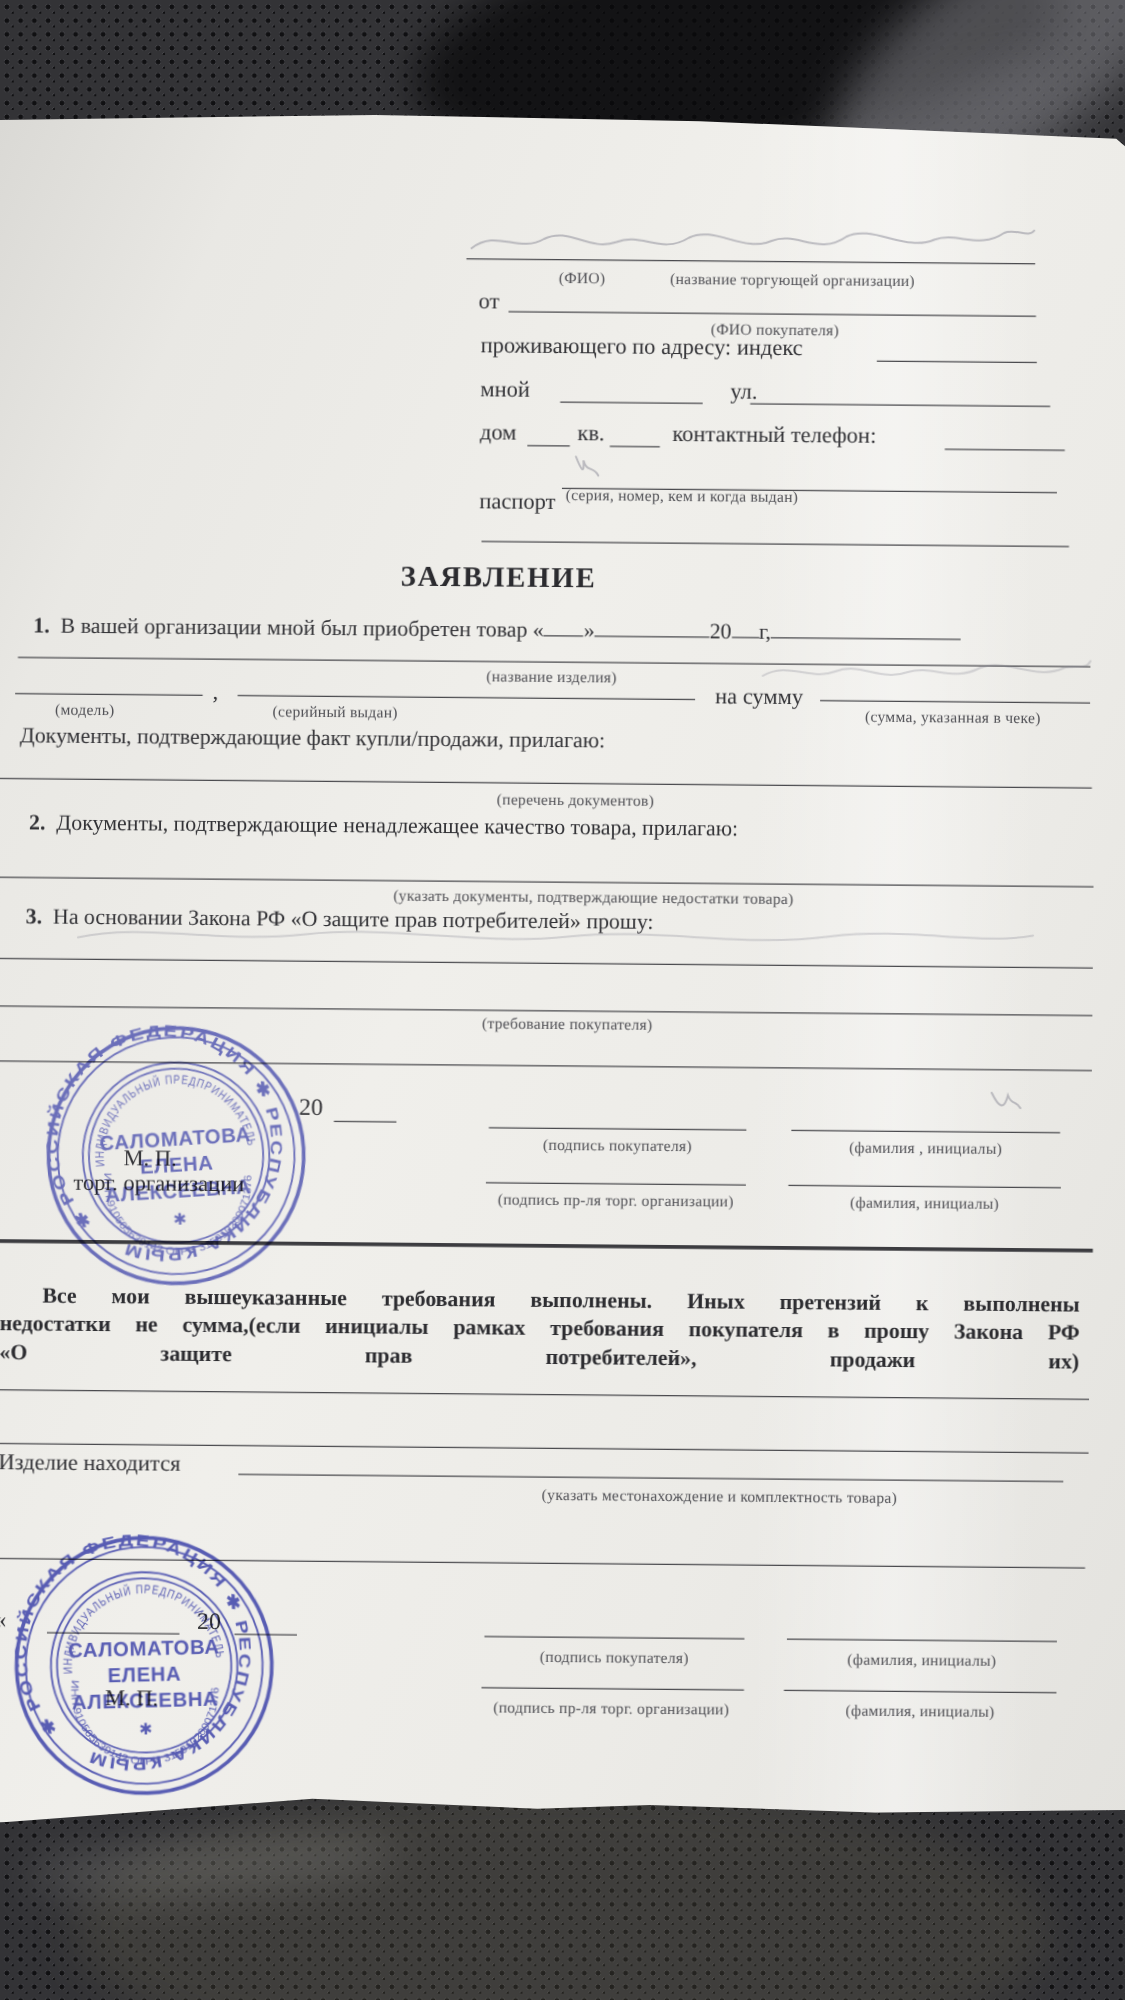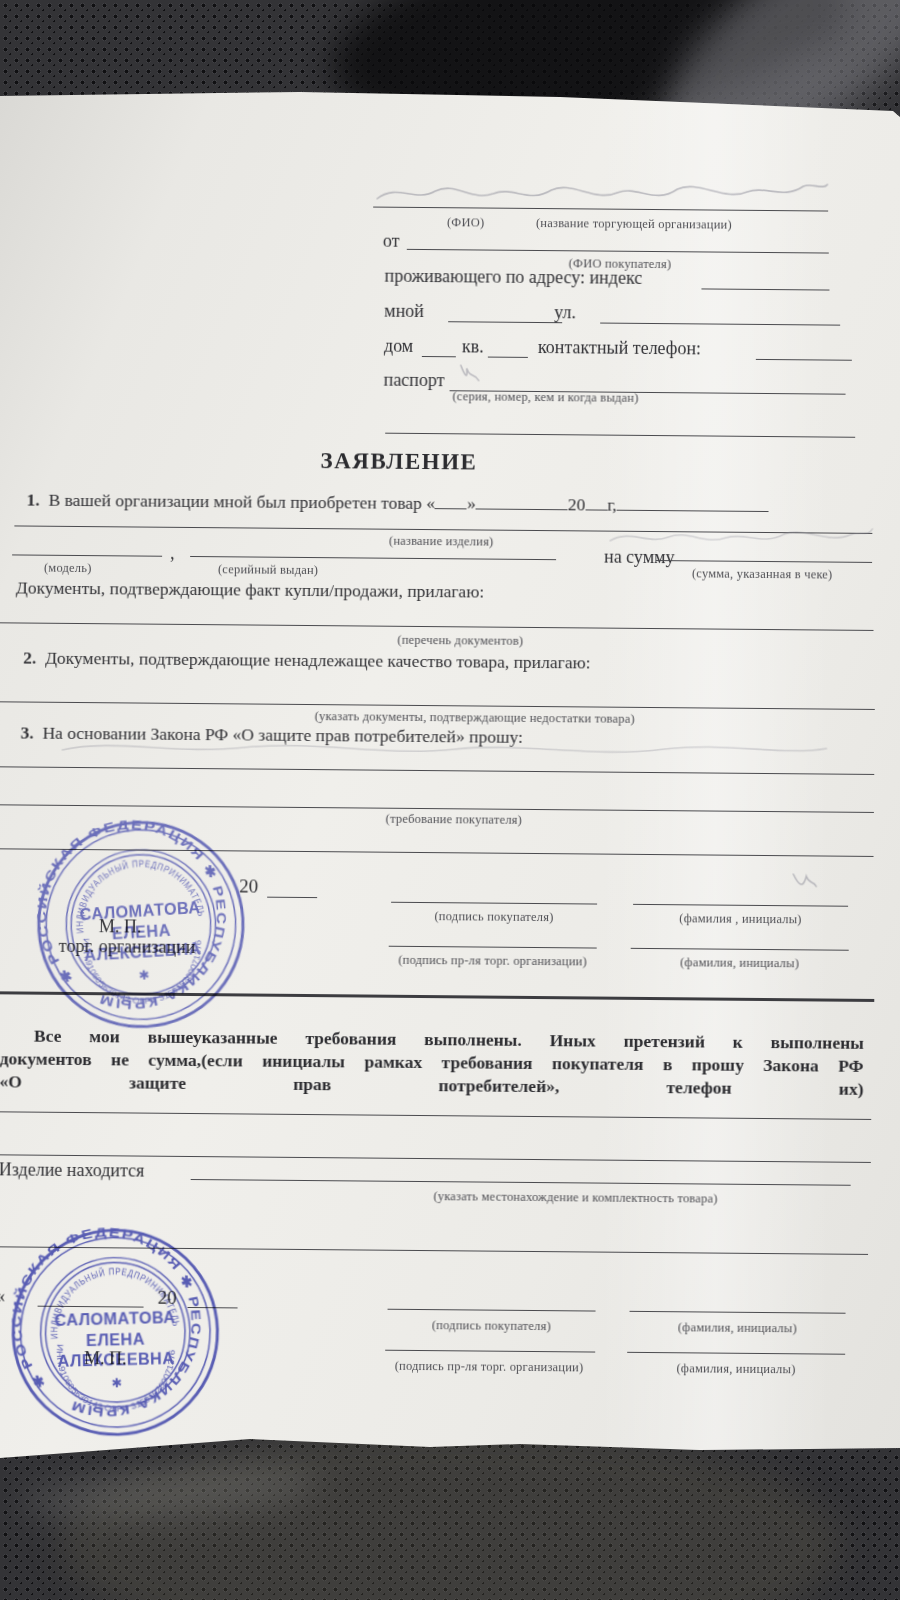--- a/index.html
+++ b/index.html
@@ -76,31 +76,31 @@
 
     <span class="t" style="left:384px;top:228px">от</span>
     <div class="ln" style="left:408px;top:230px;width:422px;height:16px"></div>
     <span class="cap" style="left:570px;top:252px">(ФИО покупателя)</span>
 
     <span class="t" style="left:386px;top:263px">проживающего по адресу:  индекс</span>
     <div class="ln" style="left:703px;top:267px;width:128px;height:16px"></div>
 
     <span class="t" style="left:386px;top:298px">мной</span>
     <div class="ln" style="left:450px;top:302px;width:114px;height:16px"></div>
-    <span class="t" style="left:556px;top:298px">ул.</span>
+    <span class="t" style="left:586px;top:298px">ул.</span>
     <div class="ln" style="left:602px;top:302px;width:240px;height:16px"></div>
 
     <span class="t" style="left:386px;top:333px">дом</span>
     <div class="ln" style="left:424px;top:337px;width:34px;height:16px"></div>
     <span class="t" style="left:464px;top:333px">кв.</span>
     <div class="ln" style="left:490px;top:337px;width:40px;height:16px"></div>
     <span class="t" style="left:540px;top:333px">контактный телефон:</span>
     <div class="ln" style="left:758px;top:337px;width:96px;height:16px"></div>
 
-    <span class="t" style="left:386px;top:367px">паспорт</span>
+    <span class="t" style="left:386px;top:388px">паспорт</span>
     <div class="ln" style="left:452px;top:371px;width:396px;height:16px"></div>
     <svg class="hw" style="left:458px;top:358px;width:26px;height:24px" viewBox="0 0 26 24">
       <path d="M5,4 C9,14 12,19 11,7 C14,17 19,11 23,19"></path>
     </svg>
     <span class="cap" style="left:455px;top:386px">(серия, номер, кем и когда выдан)</span>
 
     <div class="ln" style="left:388px;top:414px;width:470px;height:16px"></div>
 
     <div class="title" style="top:446px">ЗАЯВЛЕНИЕ</div>
 
@@ -110,21 +110,21 @@
     </div>
     <div class="ln" style="left:18px;top:510px;width:858px;height:16px"></div>
     <div class="cap cc" style="left:0;top:531px;width:890px">(название изделия)</div>
 
     <svg class="hw faint" style="left:608px;top:514px;width:272px;height:32px" viewBox="0 0 272 32" preserveAspectRatio="none">
       <path d="M6,22 C26,10 44,26 64,18 C84,10 100,26 122,18 C142,12 158,26 180,14 C200,6 224,24 246,14 C256,10 264,16 268,8"></path>
     </svg>
     <div class="ln" style="left:16px;top:540px;width:150px;height:15px"></div>
     <span class="t" style="left:174px;top:542px">,</span>
     <div class="ln" style="left:194px;top:540px;width:366px;height:15px"></div>
-    <span class="t" style="left:608px;top:542px">на сумму</span>
+    <span class="t" style="left:576px;top:542px">на сумму</span>
     <div class="ln" style="left:660px;top:540px;width:216px;height:15px"></div>
     <span class="cap" style="left:48px;top:561px">(модель)</span>
     <span class="cap" style="left:222px;top:561px">(серийный выдан)</span>
     <span class="cap" style="left:696px;top:561px">(сумма, указанная в чеке)</span>
 
     <span class="t small" style="left:20px;top:578px">Документы, подтверждающие факт купли/продажи, прилагаю:</span>
     <div class="ln" style="left:0;top:607px;width:878px;height:16px"></div>
     <div class="cap cc" style="left:20px;top:630px;width:890px">(перечень документов)</div>
 
     <div class="t small" style="left:28px;top:648px">
@@ -193,38 +193,38 @@
         <span>мои</span>
         <span>вышеуказанные</span>
         <span>требования</span>
         <span>выполнены.</span>
         <span>Иных</span>
         <span>претензий</span>
         <span>к</span>
         <span>выполнены</span>
       </div>
     <div class="jline" style="top:1049px">
-        <span>документов</span>
+        <span>недостатки</span>
         <span>не</span>
         <span>сумма,(если</span>
         <span>инициалы</span>
         <span>рамках</span>
         <span>требования</span>
         <span>покупателя</span>
         <span>в</span>
         <span>прошу</span>
         <span>Закона</span>
         <span>РФ</span>
       </div>
     <div class="jline" style="top:1072px">
         <span>«О</span>
         <span>защите</span>
         <span>прав</span>
         <span>потребителей»,</span>
-        <span>телефон</span>
+        <span>продажи</span>
         <span>их)</span>
       </div>
     <div class="ln" style="left:0;top:1096px;width:880px;height:16px"></div>
     <div class="ln" style="left:0;top:1139px;width:880px;height:16px"></div>
 
     <span class="t" style="left:8px;top:1160px">Изделие находится</span>
     <div class="ln" style="left:200px;top:1162px;width:660px;height:16px"></div>
     <div class="cap cc" style="left:280px;top:1186px;width:610px">(указать местонахождение и комплектность товара)</div>
 
     <div class="ln" style="left:0;top:1231px;width:878px;height:16px"></div>

